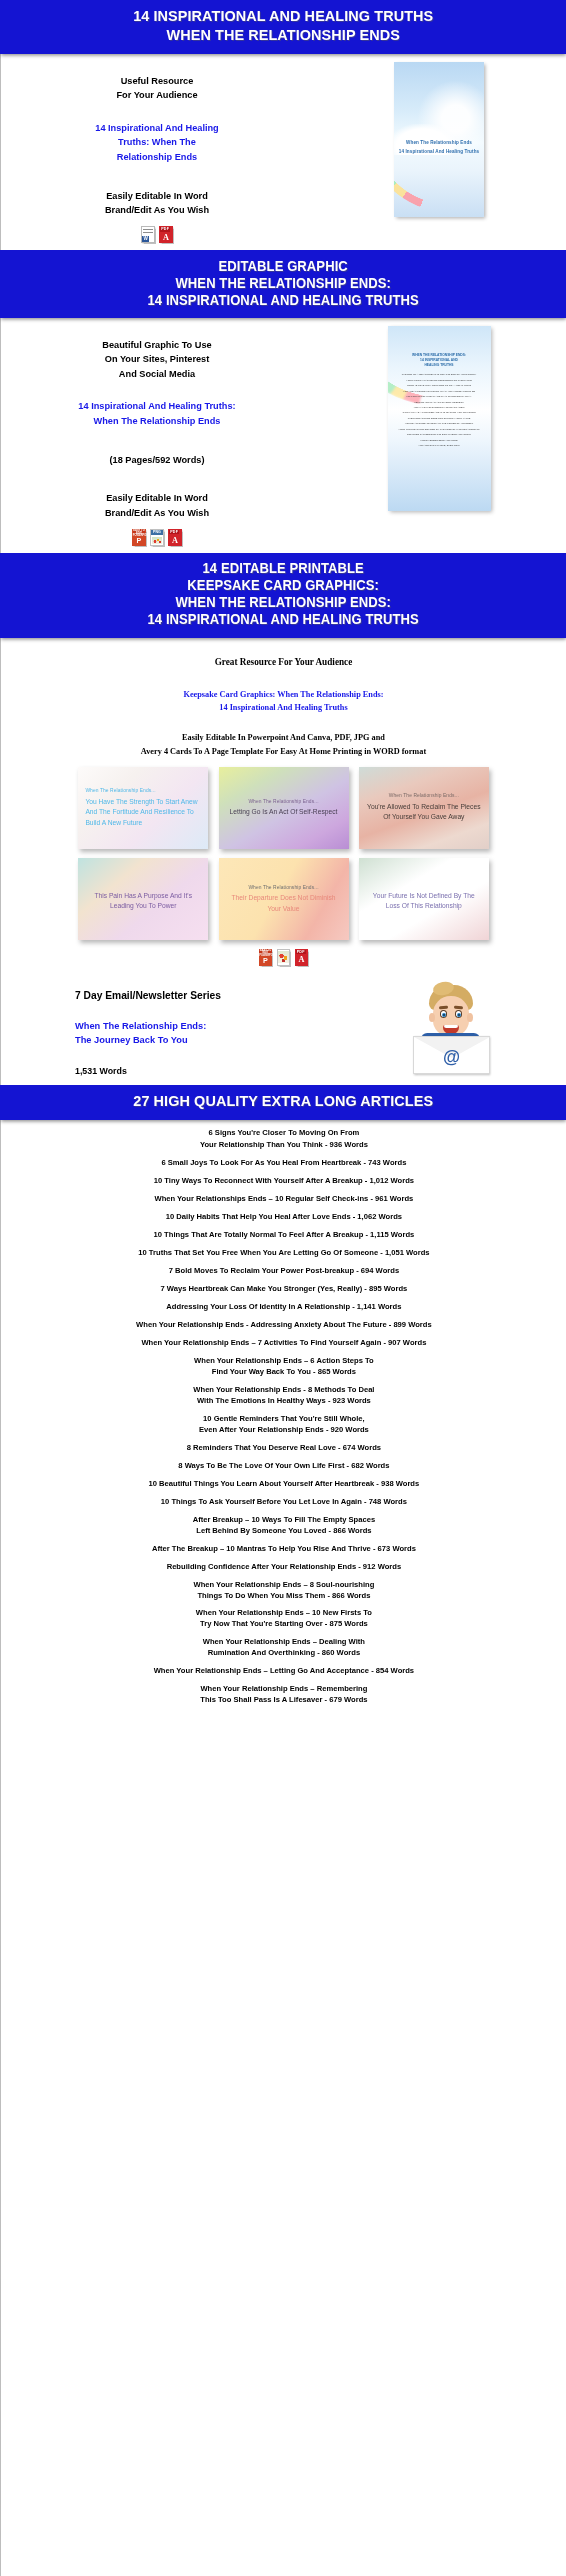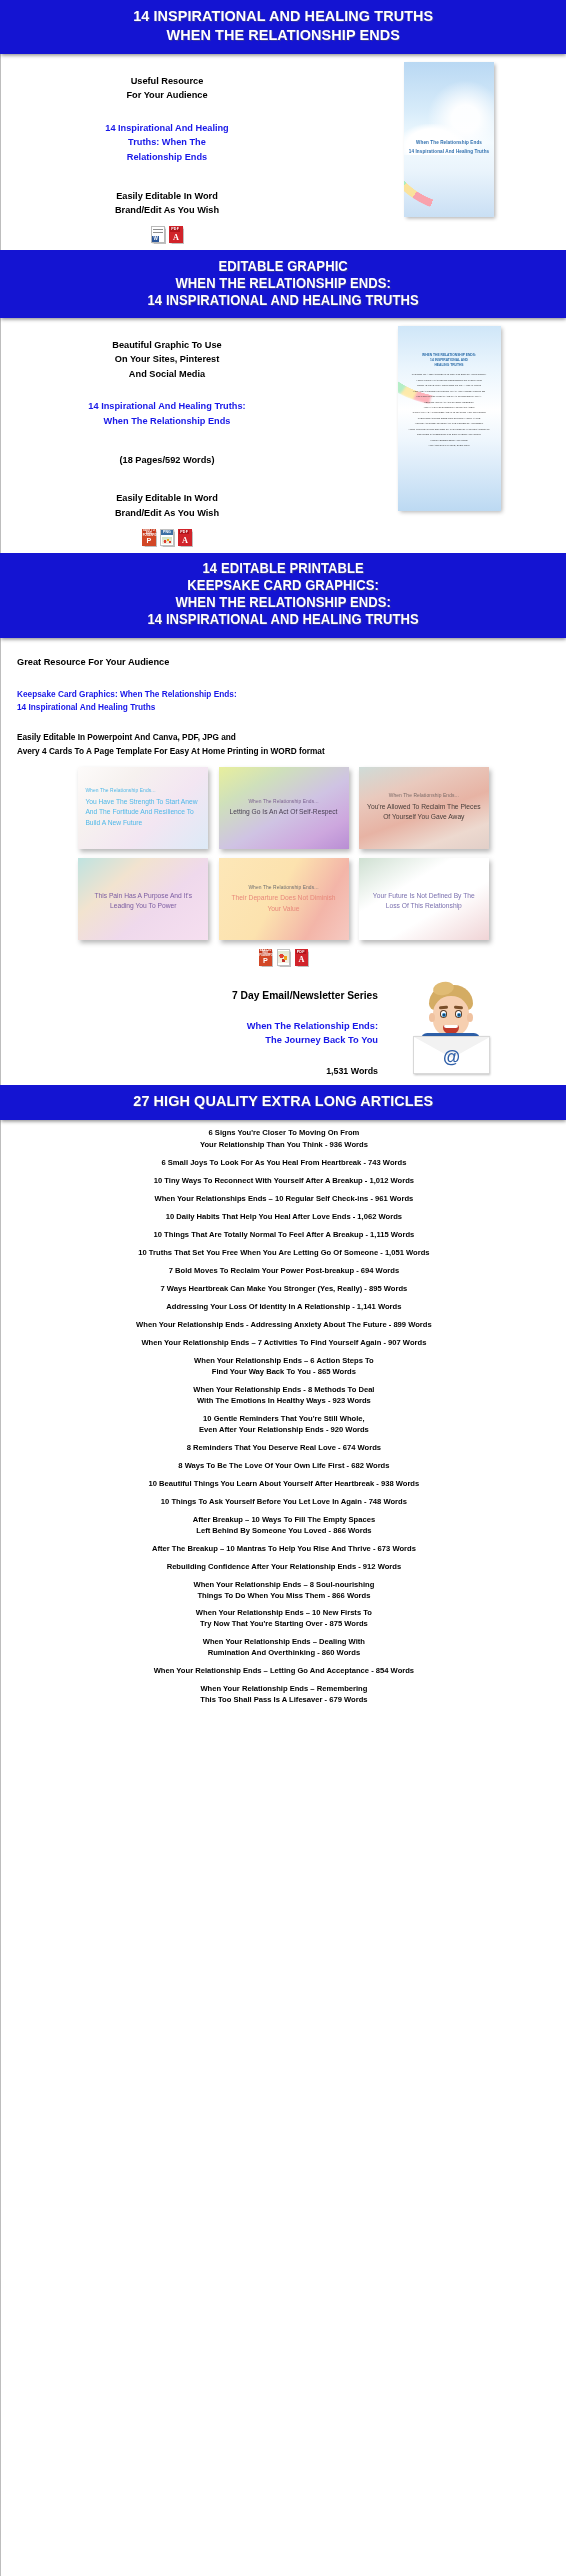--- a/index.html
+++ b/index.html
@@ -38,21 +38,20 @@
     white-space: nowrap;
   }
   .banner.small .line { font-size: 14px; }
 
   
   .section { padding: 8.2px 0 7.2px 0; background:#fff; }
 
   .two-col {
     display: flex;
     align-items: flex-start;
-    justify-content: center;
     gap: 17px;
   }
   .col-left { width: 314px; text-align: center; padding-top: 11.3px; }
   .col-right { width: 216px; display: flex; justify-content: center; }
 
   .blk { font-weight: bold; color: #000; font-size: 8.8px; line-height: 1.5; transform: scaleX(0.94);}
   .blu { font-weight: bold; color: #1818e8; font-size: 8.8px; line-height: 1.5; transform: scaleX(0.94);}
   .blk.lg { font-size: 9.8px; }
   .blu.lg { font-size: 9.8px; }
   .gap-md { height: 17.5px; }
@@ -231,21 +230,21 @@
   .c5 { background: linear-gradient(120deg,#fde7b8 0%,#fce2ae 45%,#f3b5a8 75%,#f6c9c1 100%); }
   .c5 .eyebrow { color:#6f6f6f; } .c5 .quote { color:#e8897b; }
   .c6 { background: linear-gradient(150deg,#cfe0d2 0%,#ffffff 35%,#ffffff 62%,#f0d4d6 100%); }
   .c6 .eyebrow { color:#6f6f8f; } .c6 .quote { color:#7a6fae; }
 
   
   .news-row {
     display:flex; align-items:flex-start; justify-content:center;
     gap: 15.5px; padding: 11.3px 0 9.3px 0;
   }
-  .news-left { width: 319px; text-align:right; padding-top: 5.2px; }
+  .news-left { width: 319px; text-align:left; padding-top: 5.2px; }
   .news-left .h1 { font-size: 10.8px; font-weight:bold; transform: scaleX(0.95);}
   .news-left .h2 { font-size: 9.8px; font-weight:bold; color:#1818e8; line-height:1.5; transform: scaleX(0.95);}
   .news-left .h3 { font-size: 9.3px; font-weight:bold; transform: scaleX(0.95);}
 
   .mascot { width: 98px; height: 90px; position: relative; }
   .mascot .hair { position:absolute; left:27px; top:1px; width:44px; height:25px;
     background:#d4ac63; border-radius:24px 24px 8.2px 8.2px; }
   .mascot .hair:after { content:""; position:absolute; left:4.1px; top:-2.6px; width:20.6px; height:13.4px;
     background:#e0bb74; border-radius:50%; transform: rotate(-12deg); }
   .mascot .face { position:absolute; left:31px; top:12.4px; width:36px; height:40px;
@@ -402,21 +401,21 @@
   </div>
 
   <div class="banner small">
     <div class="line">14 EDITABLE PRINTABLE</div>
     <div class="line">KEEPSAKE CARD GRAPHICS:</div>
     <div class="line">WHEN THE RELATIONSHIP ENDS:</div>
     <div class="line">14 INSPIRATIONAL AND HEALING TRUTHS</div>
   </div>
 
   <div class="section">
-    <div style="text-align:left; padding-top:9.3px;">
+    <div style="text-align:center; padding-top:9.3px;font-family:Liberation Serif, serif;">
       <div class="blk lg">Great Resource For Your Audience</div>
       <div class="gap-md"></div>
       <div class="blu">Keepsake Card Graphics: When The Relationship Ends:</div>
       <div class="blu">14 Inspirational And Healing Truths</div>
       <div class="gap-md"></div>
       <div class="blk">Easily Editable In Powerpoint And Canva, PDF, JPG and</div>
       <div class="blk">Avery 4 Cards To A Page Template For Easy At Home Printing in WORD format</div>
     </div>
 
     <div class="cards">

